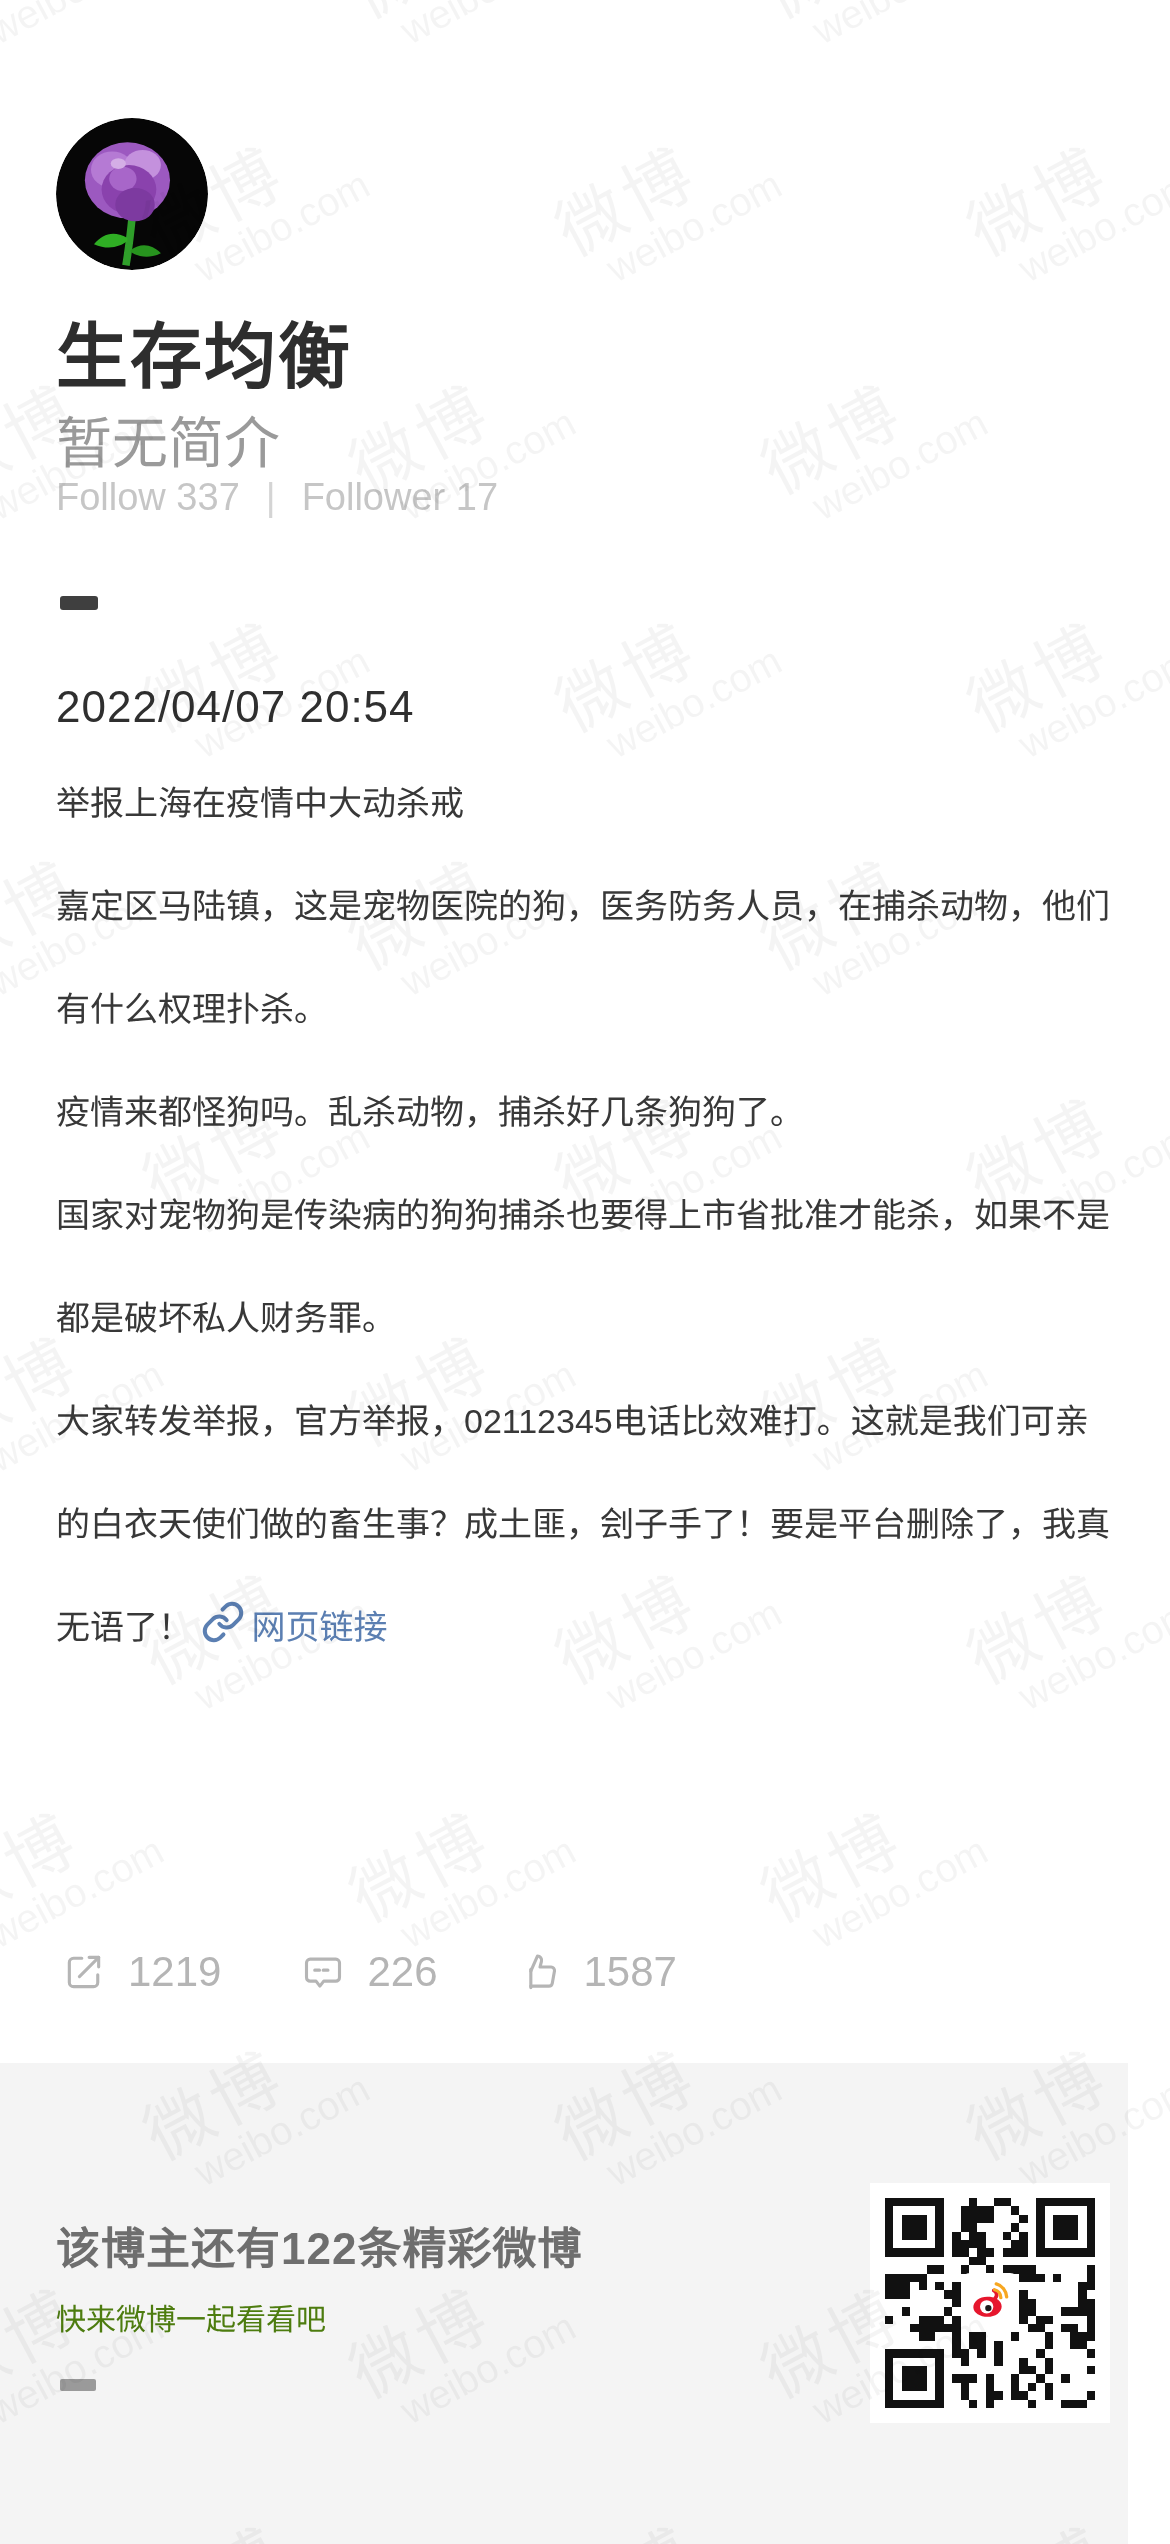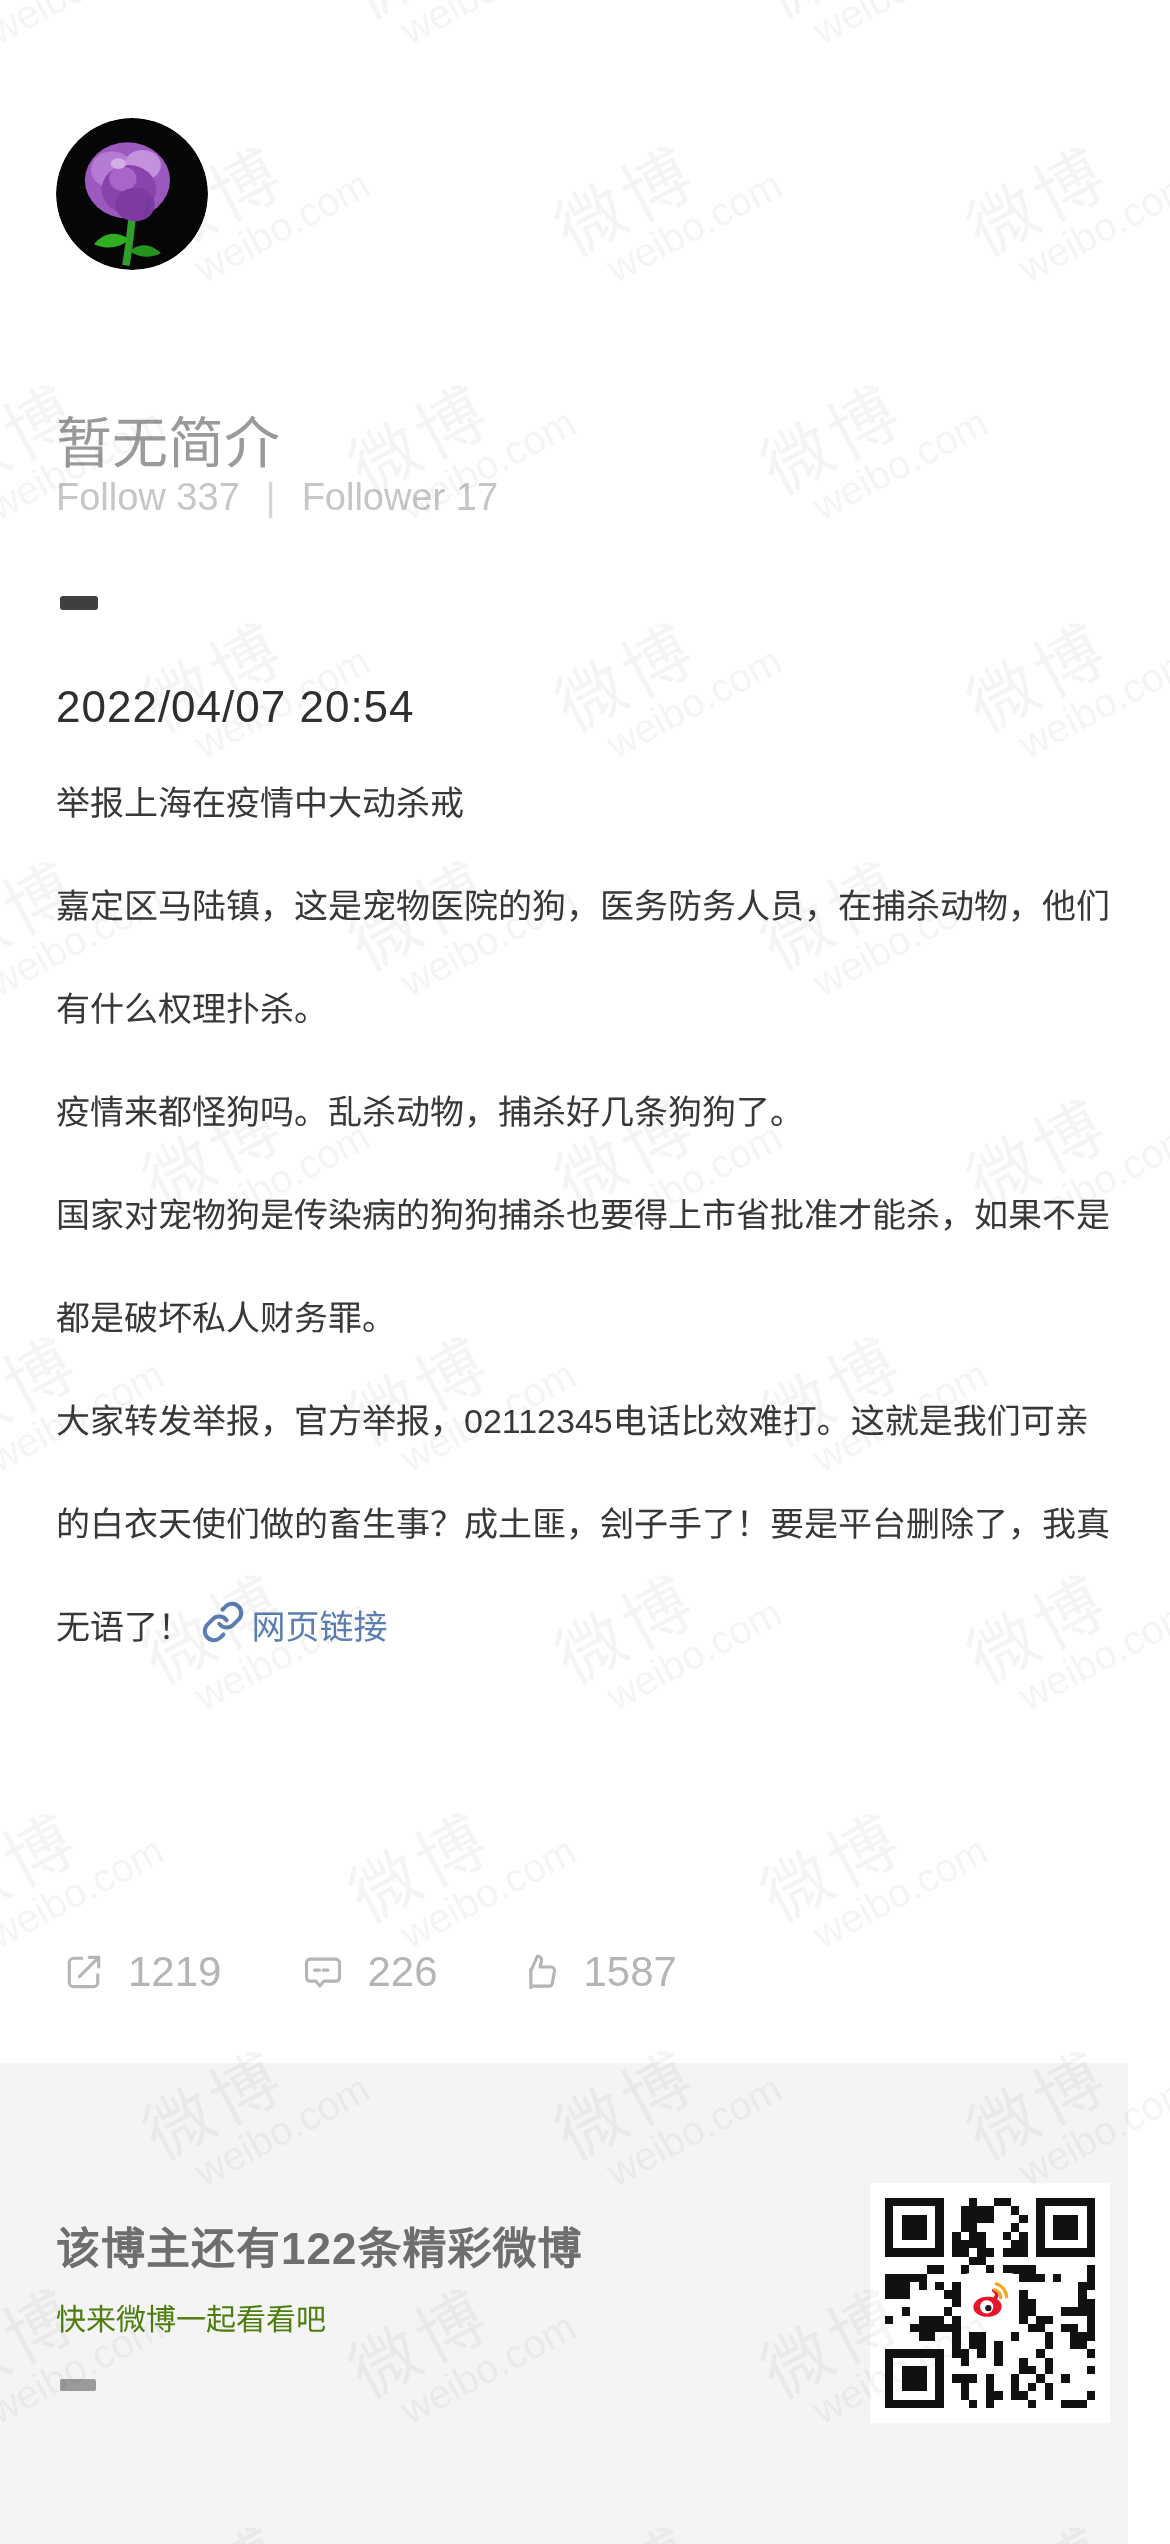--- a/index.html
+++ b/index.html
@@ -212,20 +212,21 @@
         <ellipse cx="37" cy="34" rx="14" ry="12" fill="#b57ad4"></ellipse>
         <ellipse cx="57" cy="31" rx="12" ry="10" fill="#c491dd"></ellipse>
         <ellipse cx="48" cy="47" rx="18" ry="16" fill="#8a42ad"></ellipse>
         <ellipse cx="44" cy="40" rx="9" ry="8" fill="#a866c9"></ellipse>
         <ellipse cx="52" cy="57" rx="13" ry="11" fill="#7d3aa0"></ellipse>
         <ellipse cx="41" cy="30" rx="5" ry="3.5" fill="#d4aee6"></ellipse>
       </g>
     </svg>
   </div>
 
+  <div id="name">生存均衡</div>
   <div id="bio">暂无简介</div>
   <div id="follow-row">
     <span>Follow 337</span>
     <span class="sep">|</span>
     <span>Follower 17</span>
   </div>
 
   <div id="divider-dash"></div>
 
   <div id="post-date">2022/04/07 20:54</div>

